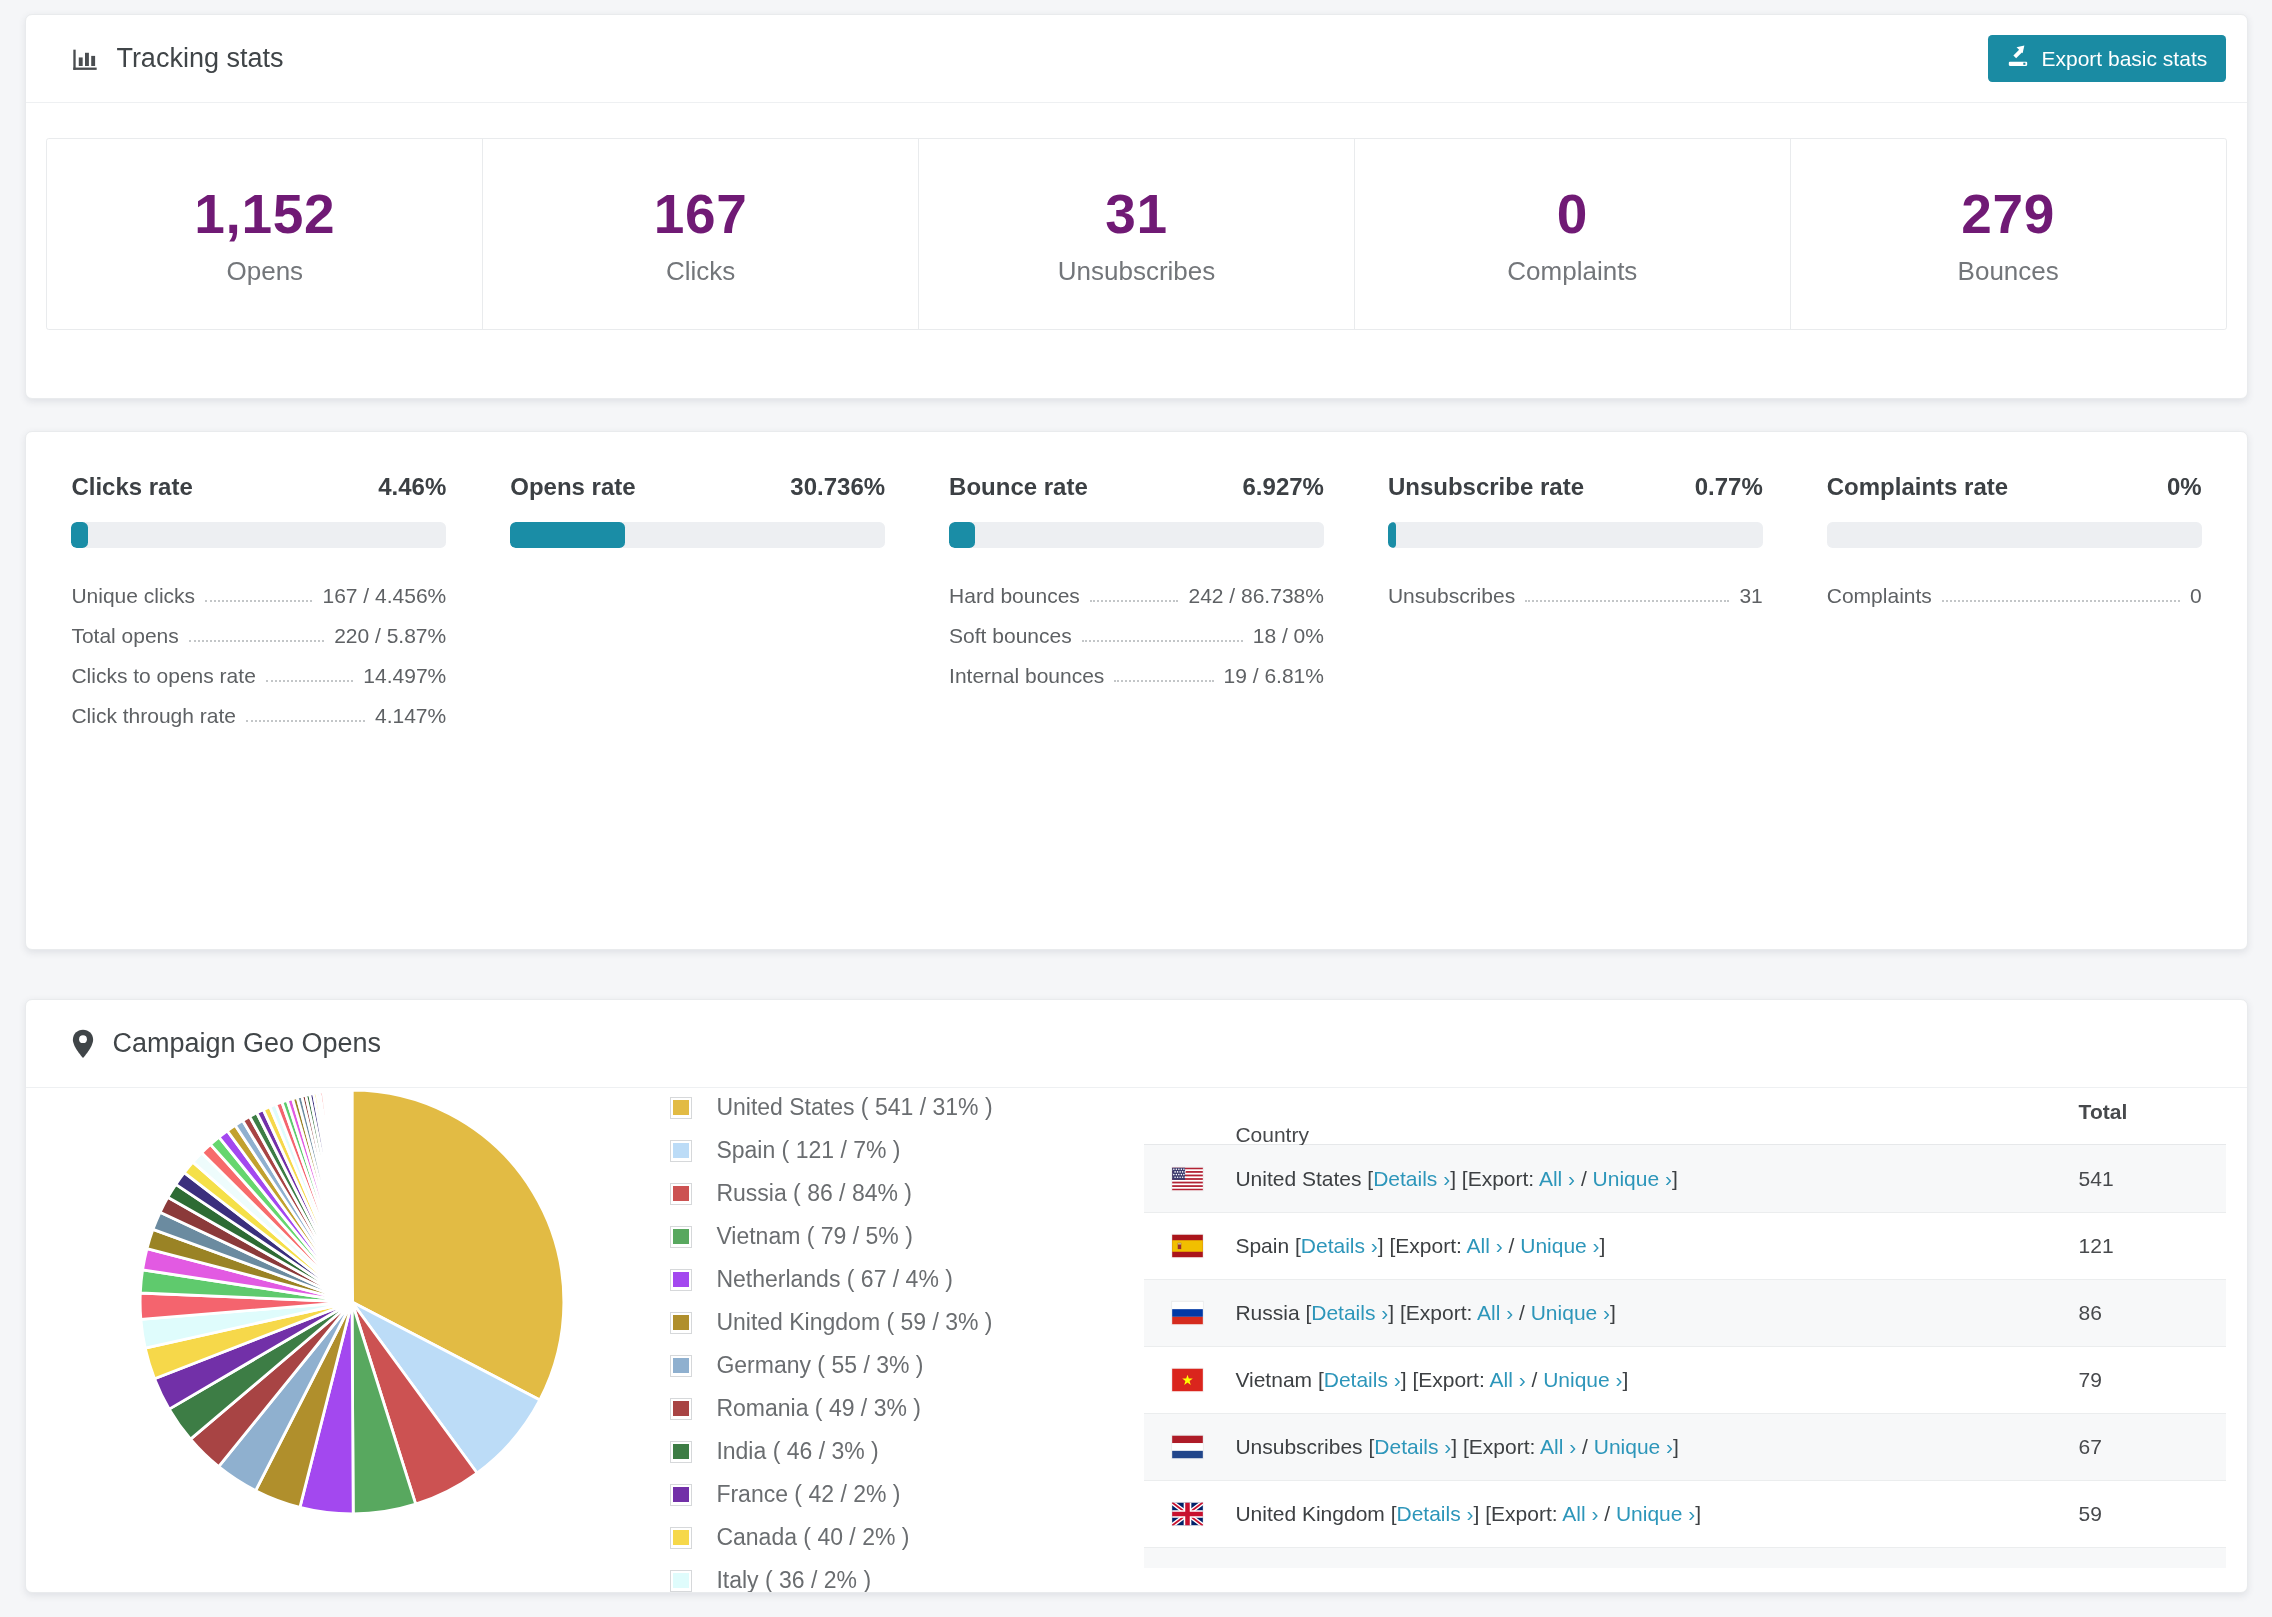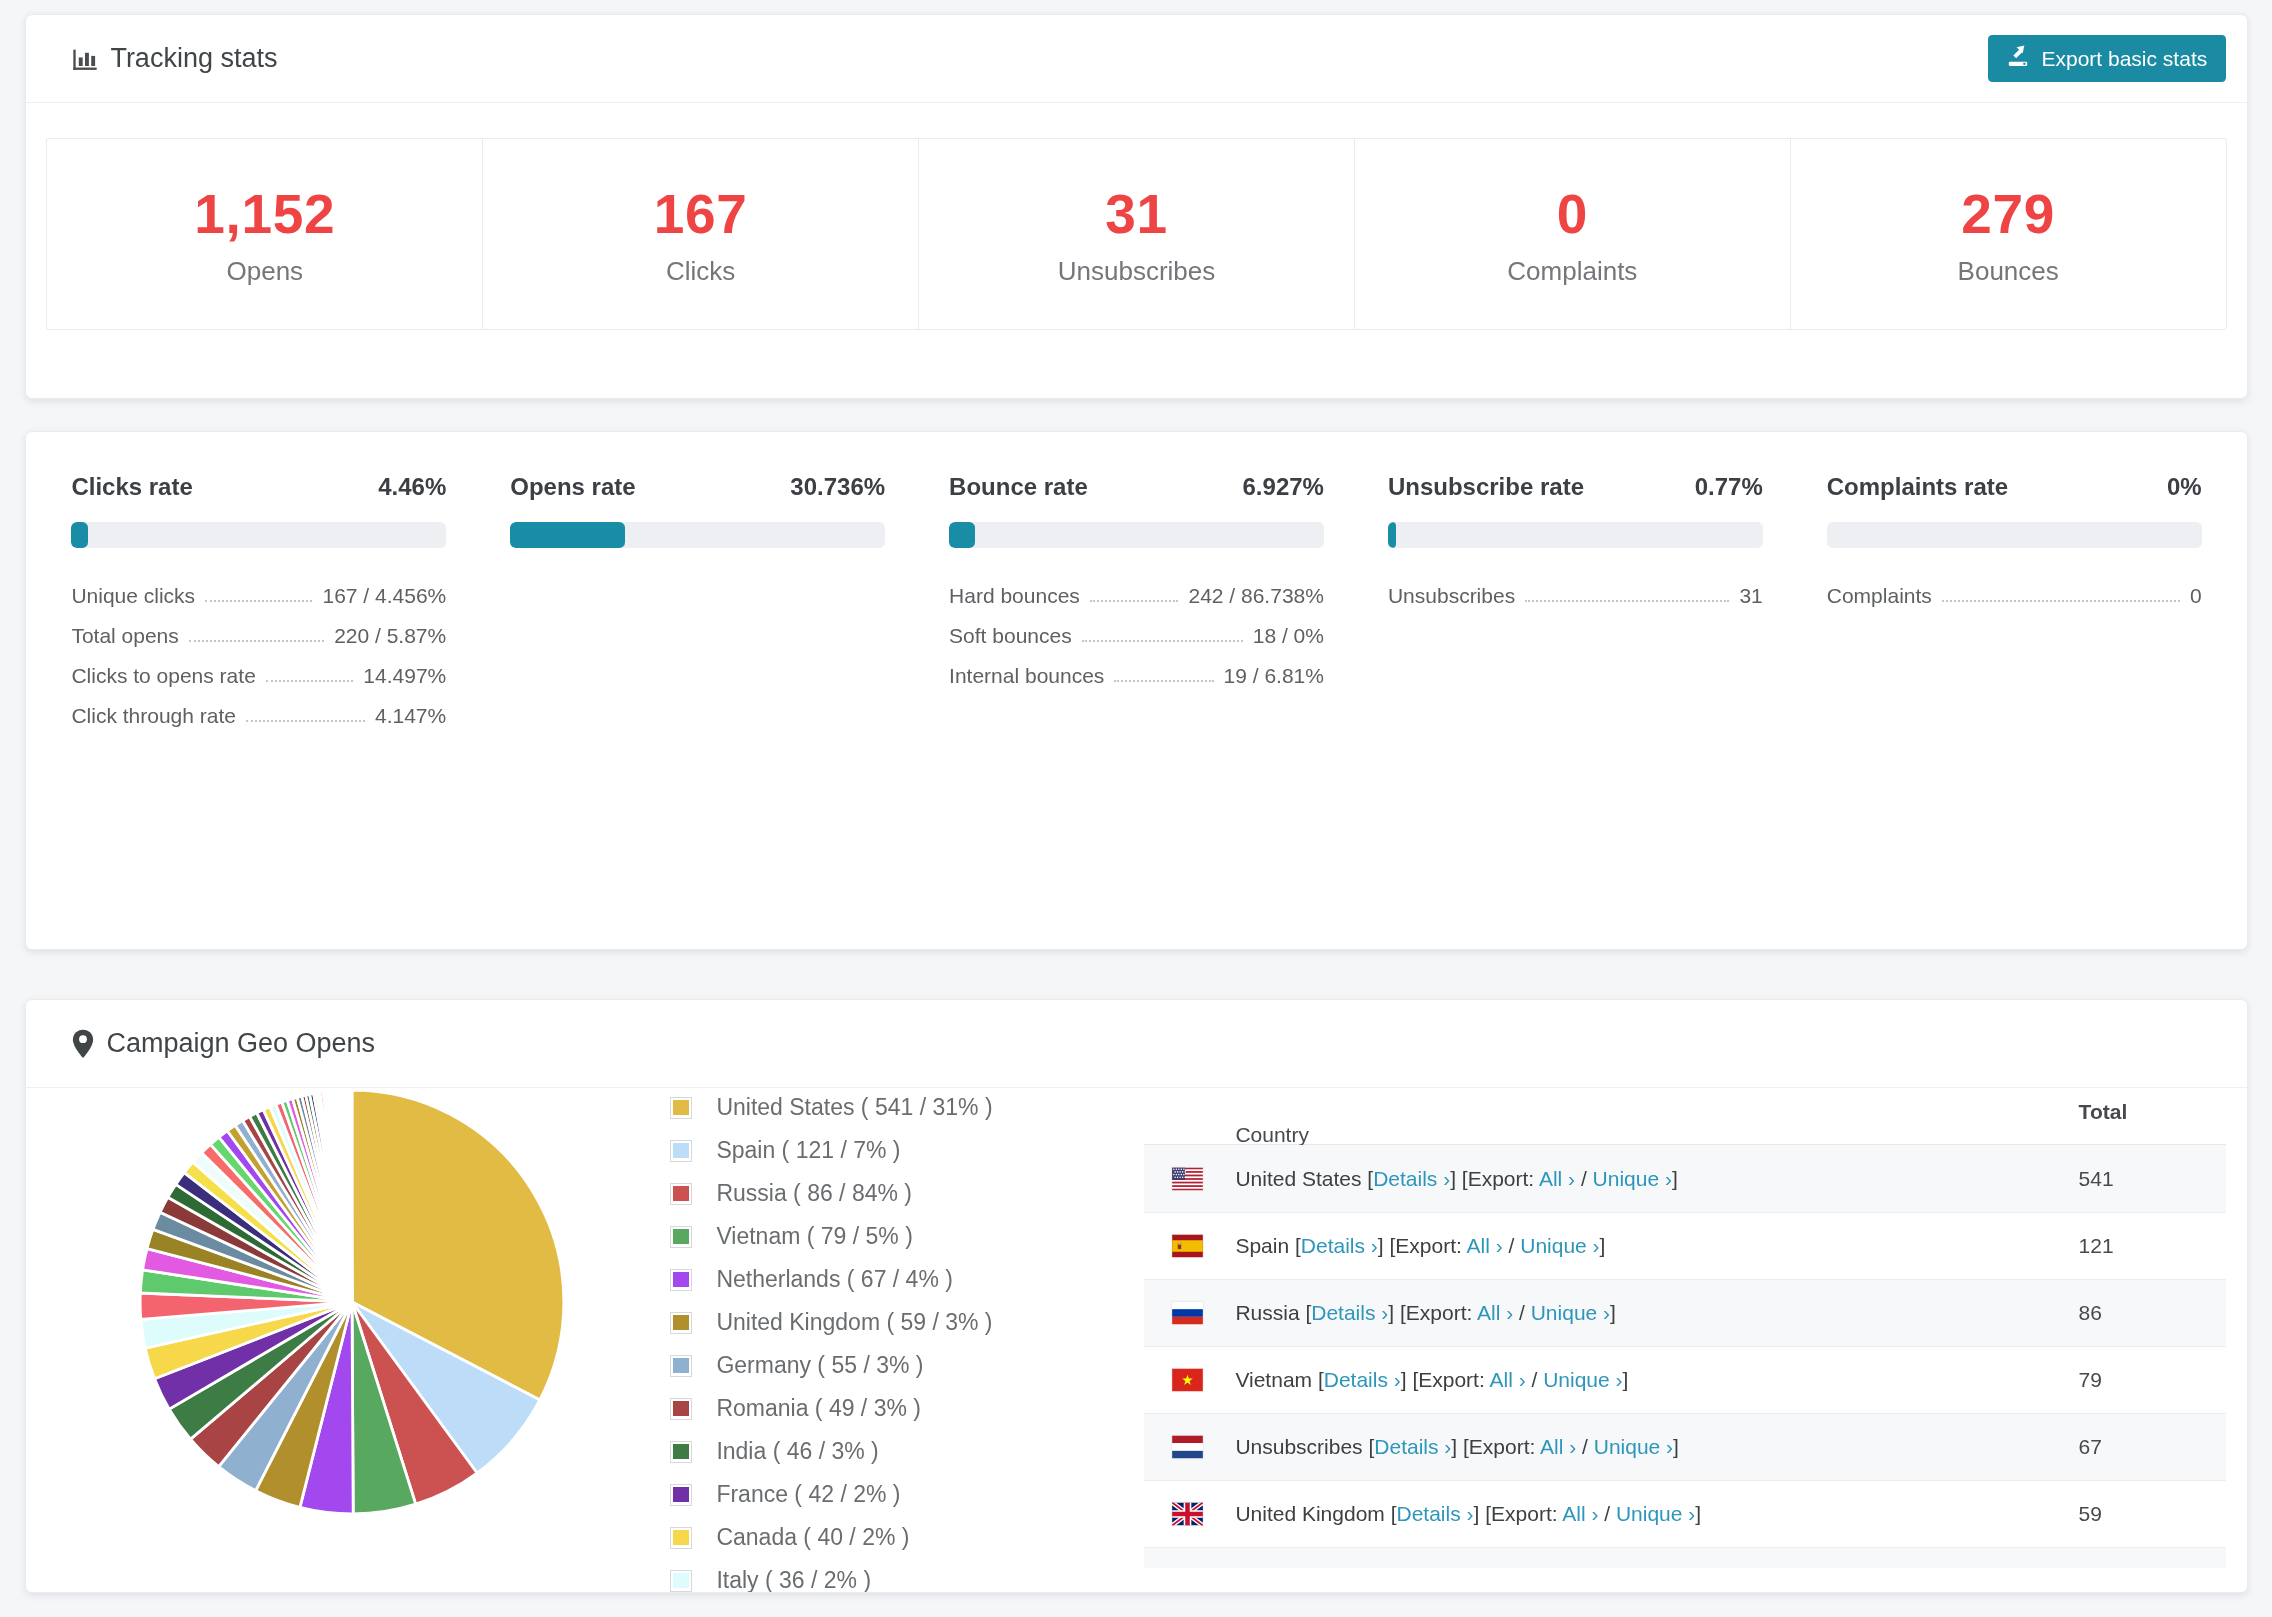--- a/index.html
+++ b/index.html
@@ -6,33 +6,33 @@
   html,body { width:2273px; height:1618px; overflow:hidden; background:#f5f6f8;
     font-family:"Liberation Sans", sans-serif; color:#3d4043; }
   .card { margin:0 25.4px; background:#fff; border:0.7px solid #e9ebed; border-radius:7px;
     box-shadow:0 2.1px 7px rgba(50,60,80,.10); }
   #card-tracking { margin-top:14px; height:385px; }
   #card-rates   { margin-top:32px; height:519px; }
   #card-geo     { margin-top:49px; height:594px; position:relative; overflow:hidden; }
 
   .card-header { display:flex; align-items:center; height:88px; padding:0 21px 0 45px;
     border-bottom:1.4px solid #eef0f2; }
-  .card-title { font-size:27px; color:#404548; display:flex; align-items:center; gap:11px; }
+  .card-title { font-size:27px; color:#404548; display:flex; align-items:center; gap:17px; }
   .card-title svg { display:block; }
   .spacer { flex:1; }
 
   .btn-export { display:flex; align-items:center; gap:11.3px; background:#1a8ba3; color:#fff;
     border:none; border-radius:4.2px; height:47px; padding:0 18.4px; font-size:21px;
     font-family:inherit; cursor:pointer; }
 
   
   .stat-strip { margin:35px 20px 0; height:192px; display:flex; border:1.4px solid #e9ebed; border-radius:2.8px; background:#fff; }
   .stat-cell { flex:1; display:flex; flex-direction:column; align-items:center; justify-content:center; border-left:1.4px solid #e9ebed; }
   .stat-cell:first-child { border-left:none; }
-  .stat-value { font-size:55px; font-weight:700; color:#ef4444; letter-spacing:0.7px; }
+  .stat-value { font-size:55px; font-weight:700; color:#701a75; letter-spacing:0.7px; }
   .stat-label { font-size:26px; color:#73767a; margin-top:10px; }
 
   
   .rates-grid { padding:41px 45px 0; display:grid; grid-template-columns:repeat(5,1fr);
     column-gap:64px; row-gap:39px; align-items:start; }
   .rate-head { display:flex; justify-content:space-between; align-items:baseline;
     font-size:24px; font-weight:700; color:#3c4044; }
   .rate-bar { margin-top:21px; height:26px; background:#edeff2; border-radius:5.6px; overflow:hidden; }
   .rate-fill { height:100%; background:#1a8da6; border-radius:5.6px; }
   .rate-rows { margin-top:20px; }

